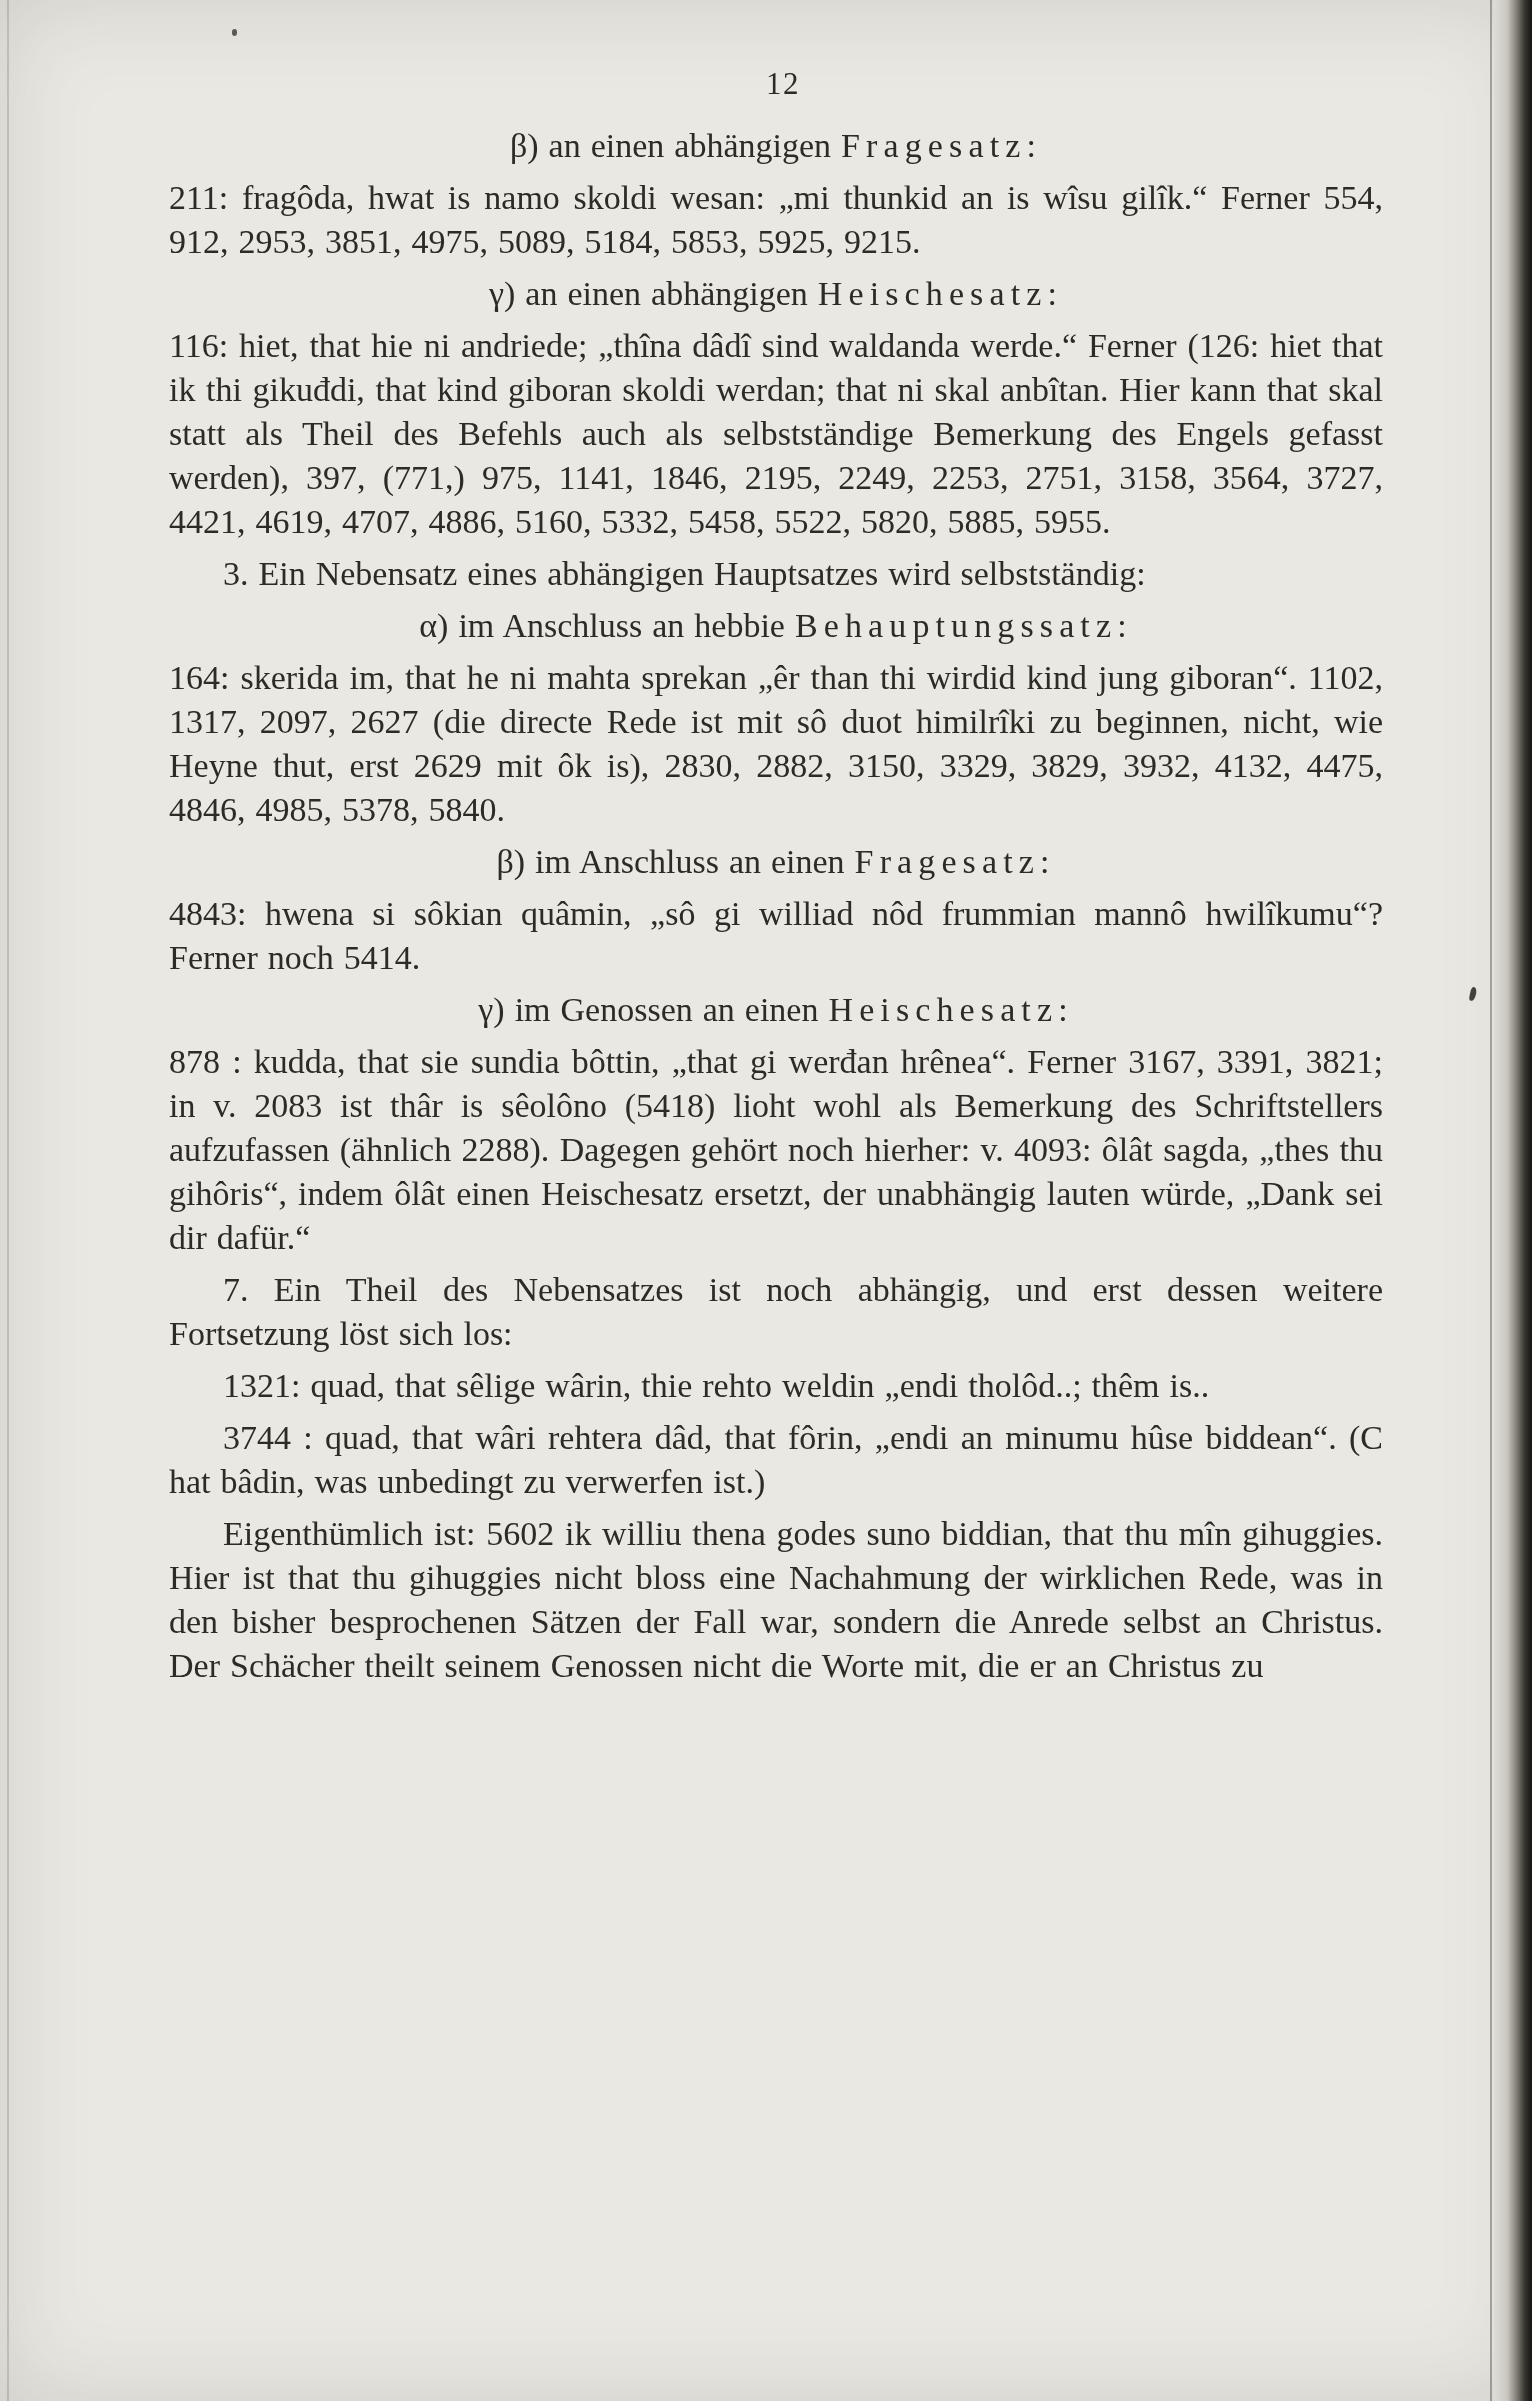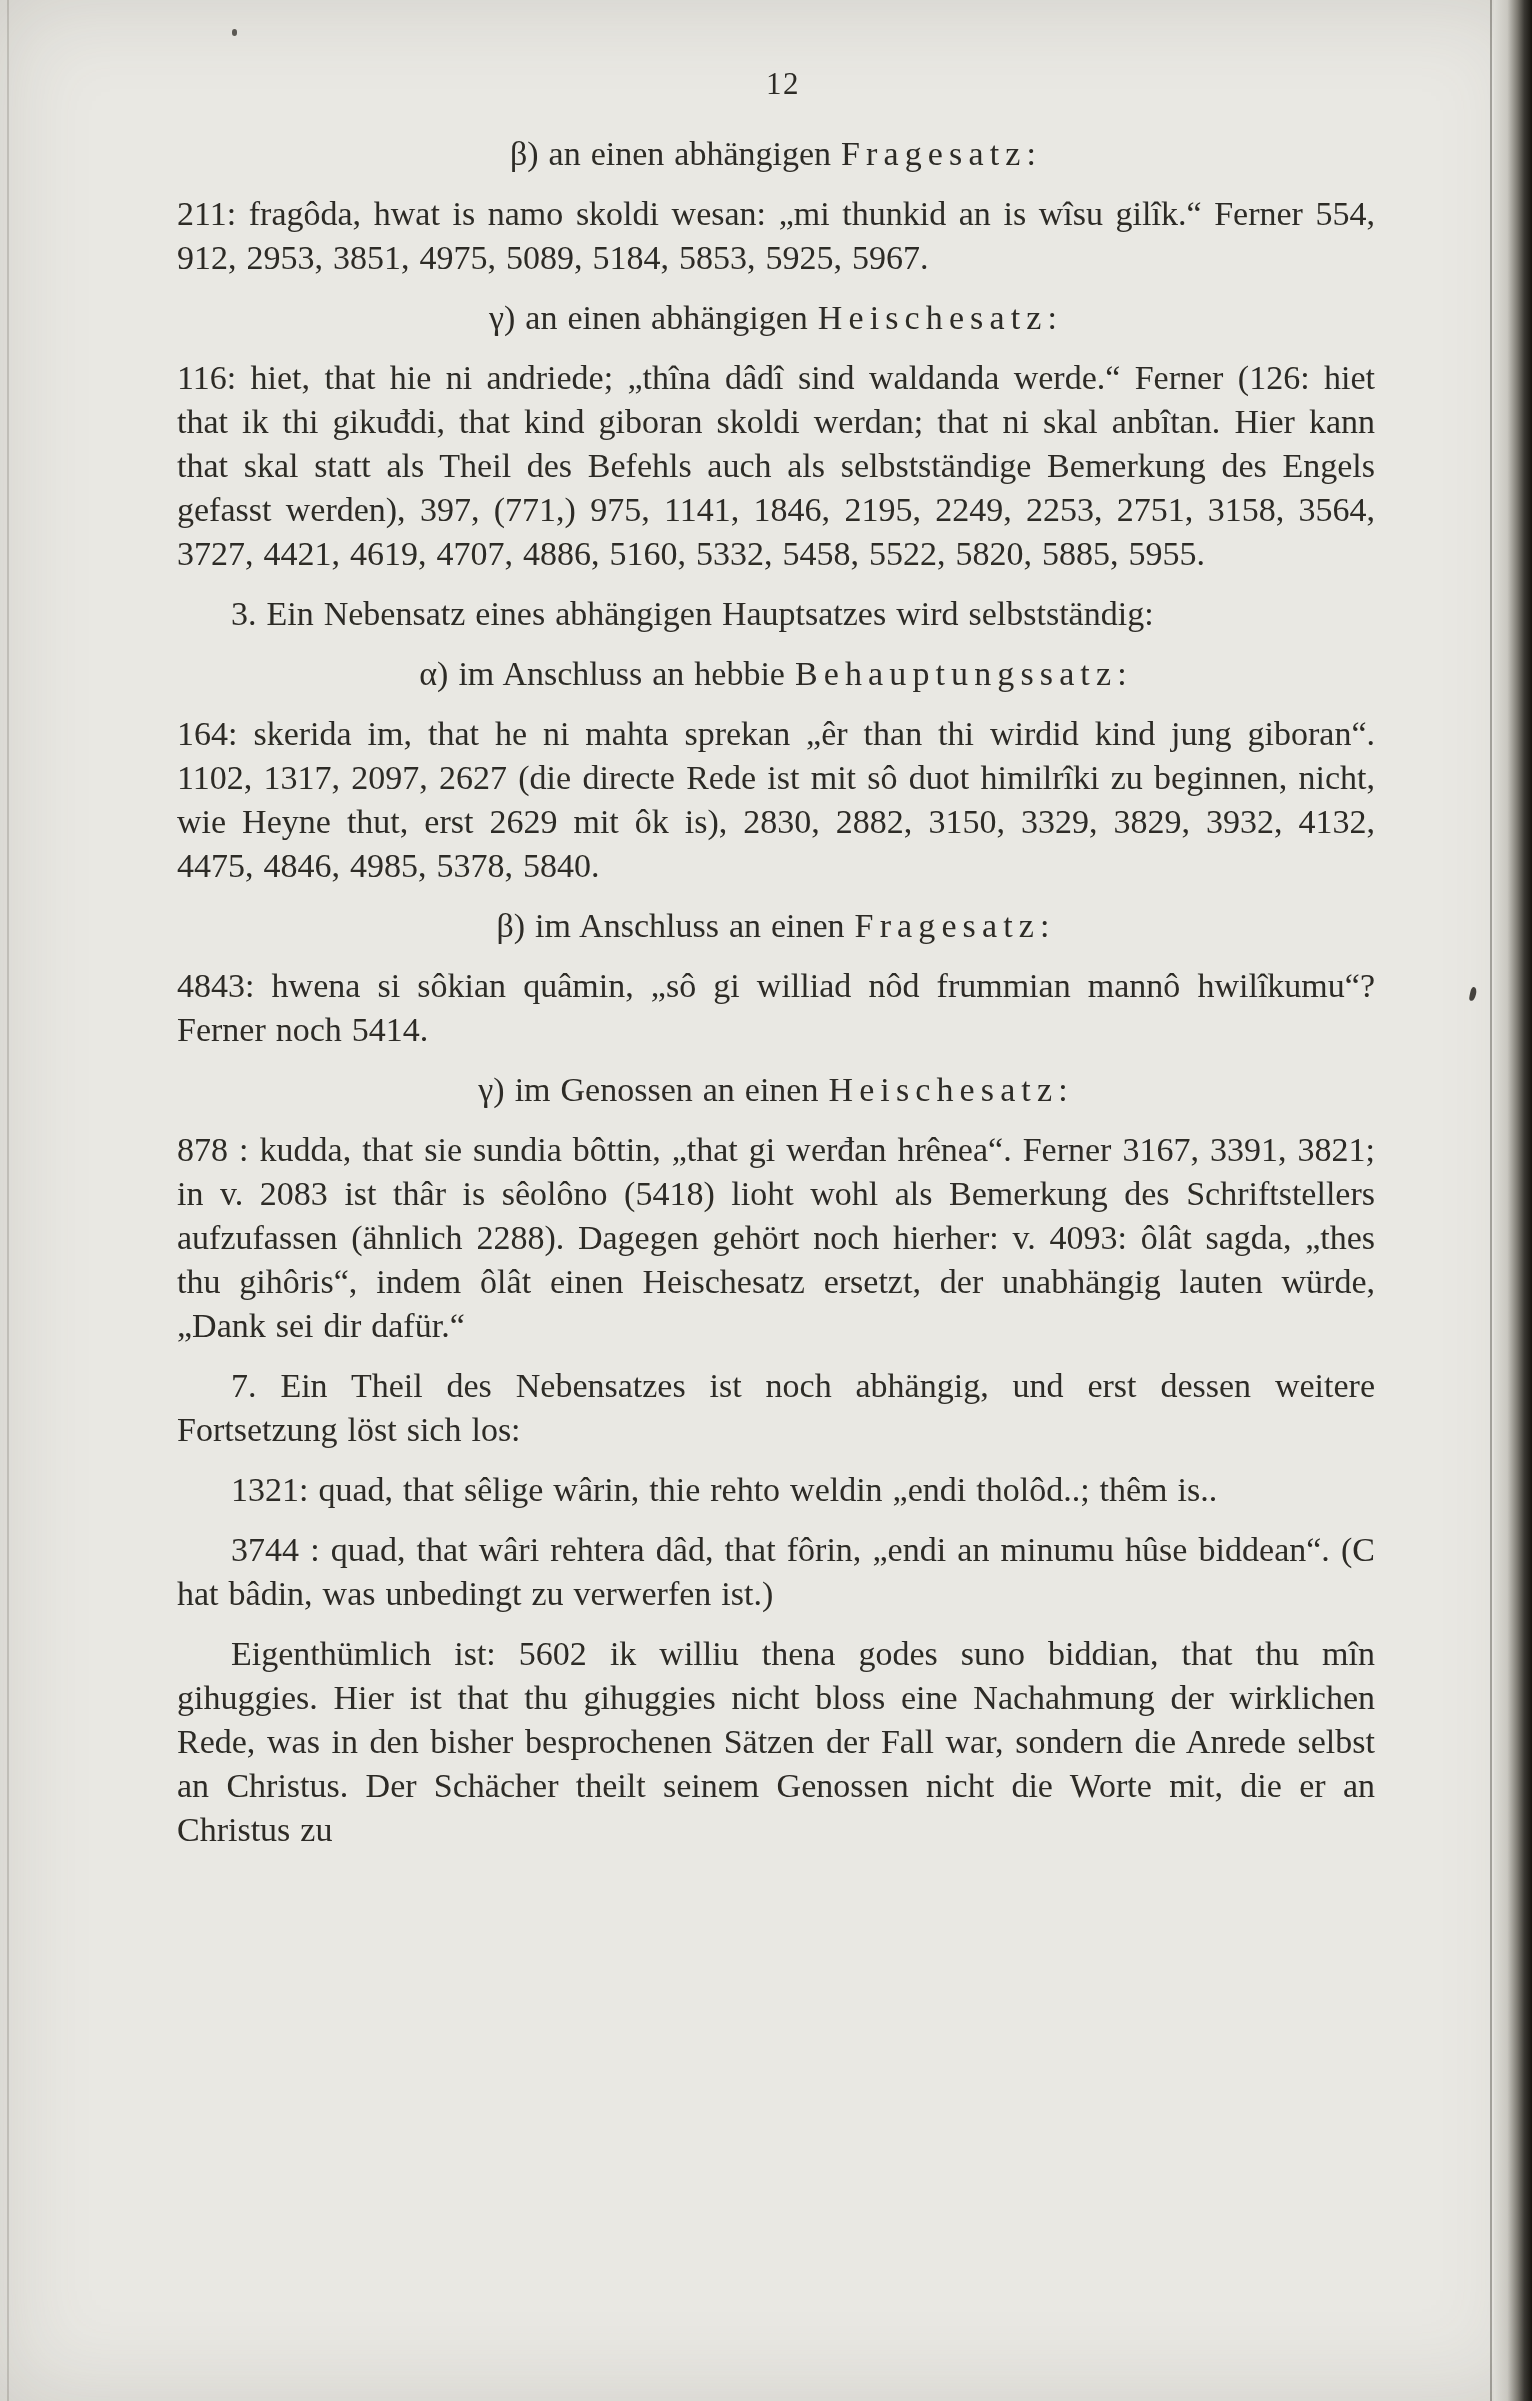--- a/index.html
+++ b/index.html
@@ -54,21 +54,21 @@
   }
   .text-block {
     position: absolute;
     left: 161px;
     top: 116px;
     width: 1230px;
     font-size: 34px;
     line-height: 44px;
   }
   .text-block p {
-    margin: 16px;
+    margin: 8px;
     text-align: justify;
     word-spacing: 1.5px;
   }
   .heading {
     text-align: center !important;
   }
   .heading .emph {
     letter-spacing: 0.18em;
   }
   .indent {
@@ -97,21 +97,21 @@
 
   <div class="speck-1"></div>
   <div class="speck-2"></div>
 
   <div class="page-number">12</div>
 
   <div class="text-block">
 
     <p class="heading"><span>β) an einen abhängigen </span><span class="emph">Fragesatz:</span></p>
 
-    <p>211: fragôda, hwat is namo skoldi wesan: „mi thunkid an is wîsu gilîk.“ Ferner 554, 912, 2953, 3851, 4975, 5089, 5184, 5853, 5925, 5967.</p>
+    <p>211: fragôda, hwat is namo skoldi wesan: „mi thunkid an is wîsu gilîk.“ Ferner 554, 912, 2953, 3851, 4975, 5089, 5184, 5853, 5925, 9215.</p>
 
     <p class="heading"><span>γ) an einen abhängigen </span><span class="emph">Heischesatz:</span></p>
 
     <p>116: hiet, that hie ni andriede; „thîna dâdî sind waldanda werde.“ Ferner (126: hiet that ik thi gikuđdi, that kind giboran skoldi werdan; that ni skal anbîtan. Hier kann that skal statt als Theil des Befehls auch als selbstständige Bemerkung des Engels gefasst werden), 397, (771,) 975, 1141, 1846, 2195, 2249, 2253, 2751, 3158, 3564, 3727, 4421, 4619, 4707, 4886, 5160, 5332, 5458, 5522, 5820, 5885, 5955.</p>
 
     <p class="indent">3. Ein Nebensatz eines abhängigen Hauptsatzes wird selbstständig:</p>
 
     <p class="heading"><span>α) im Anschluss an hebbie </span><span class="emph">Behauptungssatz:</span></p>
 
     <p>164: skerida im, that he ni mahta sprekan „êr than thi wirdid kind jung giboran“. 1102, 1317, 2097, 2627 (die directe Rede ist mit sô duot himilrîki zu beginnen, nicht, wie Heyne thut, erst 2629 mit ôk is), 2830, 2882, 3150, 3329, 3829, 3932, 4132, 4475, 4846, 4985, 5378, 5840.</p>

